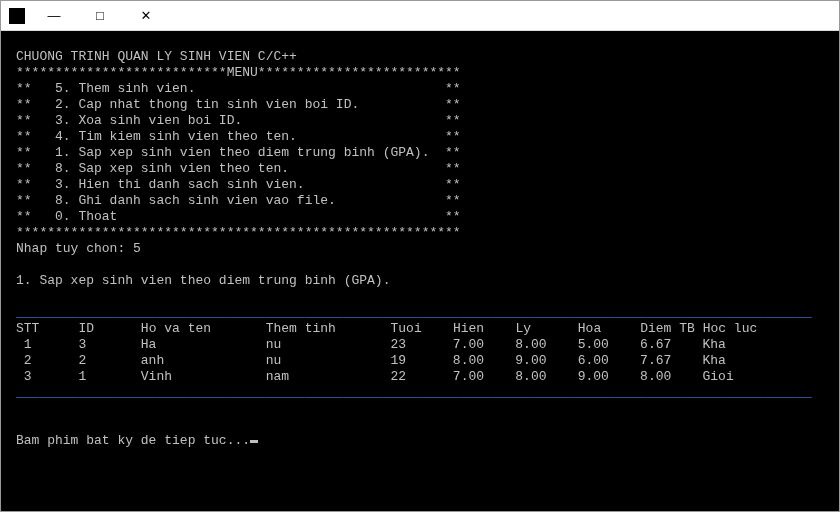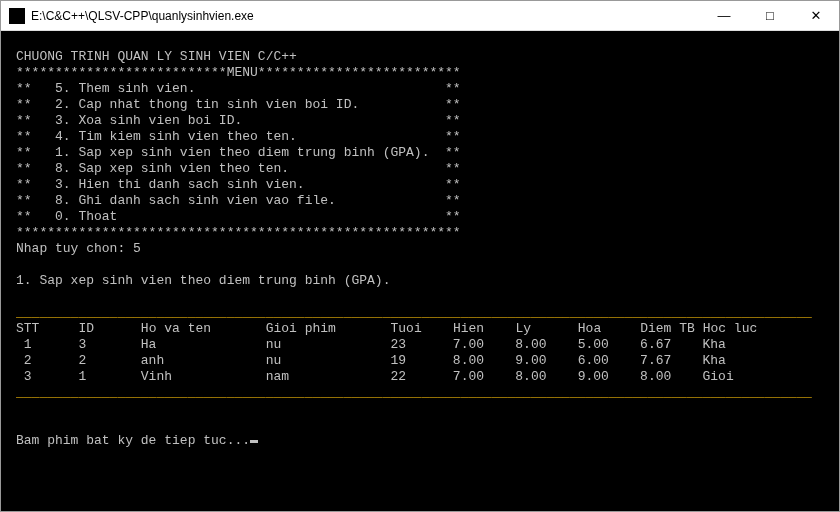--- a/index.html
+++ b/index.html
@@ -54,41 +54,40 @@
       font-family: Consolas, "Courier New", monospace;
       font-size: 13px;
       line-height: 16px;
       padding: 2px 4px;
       white-space: pre;
       overflow: hidden;
       letter-spacing: 0;
     }
     .row { white-space: pre; margin-left: 11px; }
     .hr-line {
-      color: #eab308;
+      color: #3b82f6;
       overflow: hidden;
       text-overflow: clip;
     }
     .cursor {
       display: inline-block;
       width: 8px;
       height: 3px;
       background: #c0c0c0;
       vertical-align: baseline;
       position: relative;
       top: -1px;
     }
   </style>
 </head>
 <body>
 
 <div class="window">
   <div class="titlebar">
     <span class="icon"></span>
-    <span class="title">E:\C&amp;C++\QLSV-CPP\quanlysinhvien.exe</span>
     <div class="controls">
       <div class="ctrl">—</div>
       <div class="ctrl">□</div>
       <div class="ctrl close">✕</div>
     </div>
   </div>
 
   <div class="console">
 <span class="row">CHUONG TRINH QUAN LY SINH VIEN C/C++</span>
 <span class="row">***************************MENU**************************</span>
@@ -100,21 +99,21 @@
 <span class="row">**   8. Sap xep sinh vien theo ten.                    **</span>
 <span class="row">**   3. Hien thi danh sach sinh vien.                  **</span>
 <span class="row">**   8. Ghi danh sach sinh vien vao file.              **</span>
 <span class="row">**   0. Thoat                                          **</span>
 <span class="row">*********************************************************</span>
 <span class="row">Nhap tuy chon: 5</span>
 <span class="row"> </span>
 <span class="row">1. Sap xep sinh vien theo diem trung binh (GPA).</span>
 <span class="row"> </span>
 <span class="row hr-line">______________________________________________________________________________________________________</span>
-<span class="row"><span>STT</span>     <span>ID</span>      <span>Ho va ten</span>       <span>Gioi phim</span>       <span>Tuoi</span>    <span>Hien</span>    <span>Ly</span>      <span>Hoa</span>     <span>Diem TB</span> <span>Hoc luc</span></span>
+<span class="row"><span>STT</span>     <span>ID</span>      <span>Ho va ten</span>       <span>Them tinh</span>       <span>Tuoi</span>    <span>Hien</span>    <span>Ly</span>      <span>Hoa</span>     <span>Diem TB</span> <span>Hoc luc</span></span>
 <span class="row"> 1      3       Ha              nu              23      7.00    8.00    5.00    6.67    Kha</span>
 <span class="row"> 2      2       anh             nu              19      8.00    9.00    6.00    7.67    Kha</span>
 <span class="row"> 3      1       Vinh            nam             22      7.00    8.00    9.00    8.00    Gioi</span>
 <span class="row hr-line">______________________________________________________________________________________________________</span>
 <span class="row"> </span>
 <span class="row"> </span>
 <span class="row"><span>Bam phim bat ky de tiep tuc...</span><span class="cursor"></span></span>
   </div>
 </div>
 

